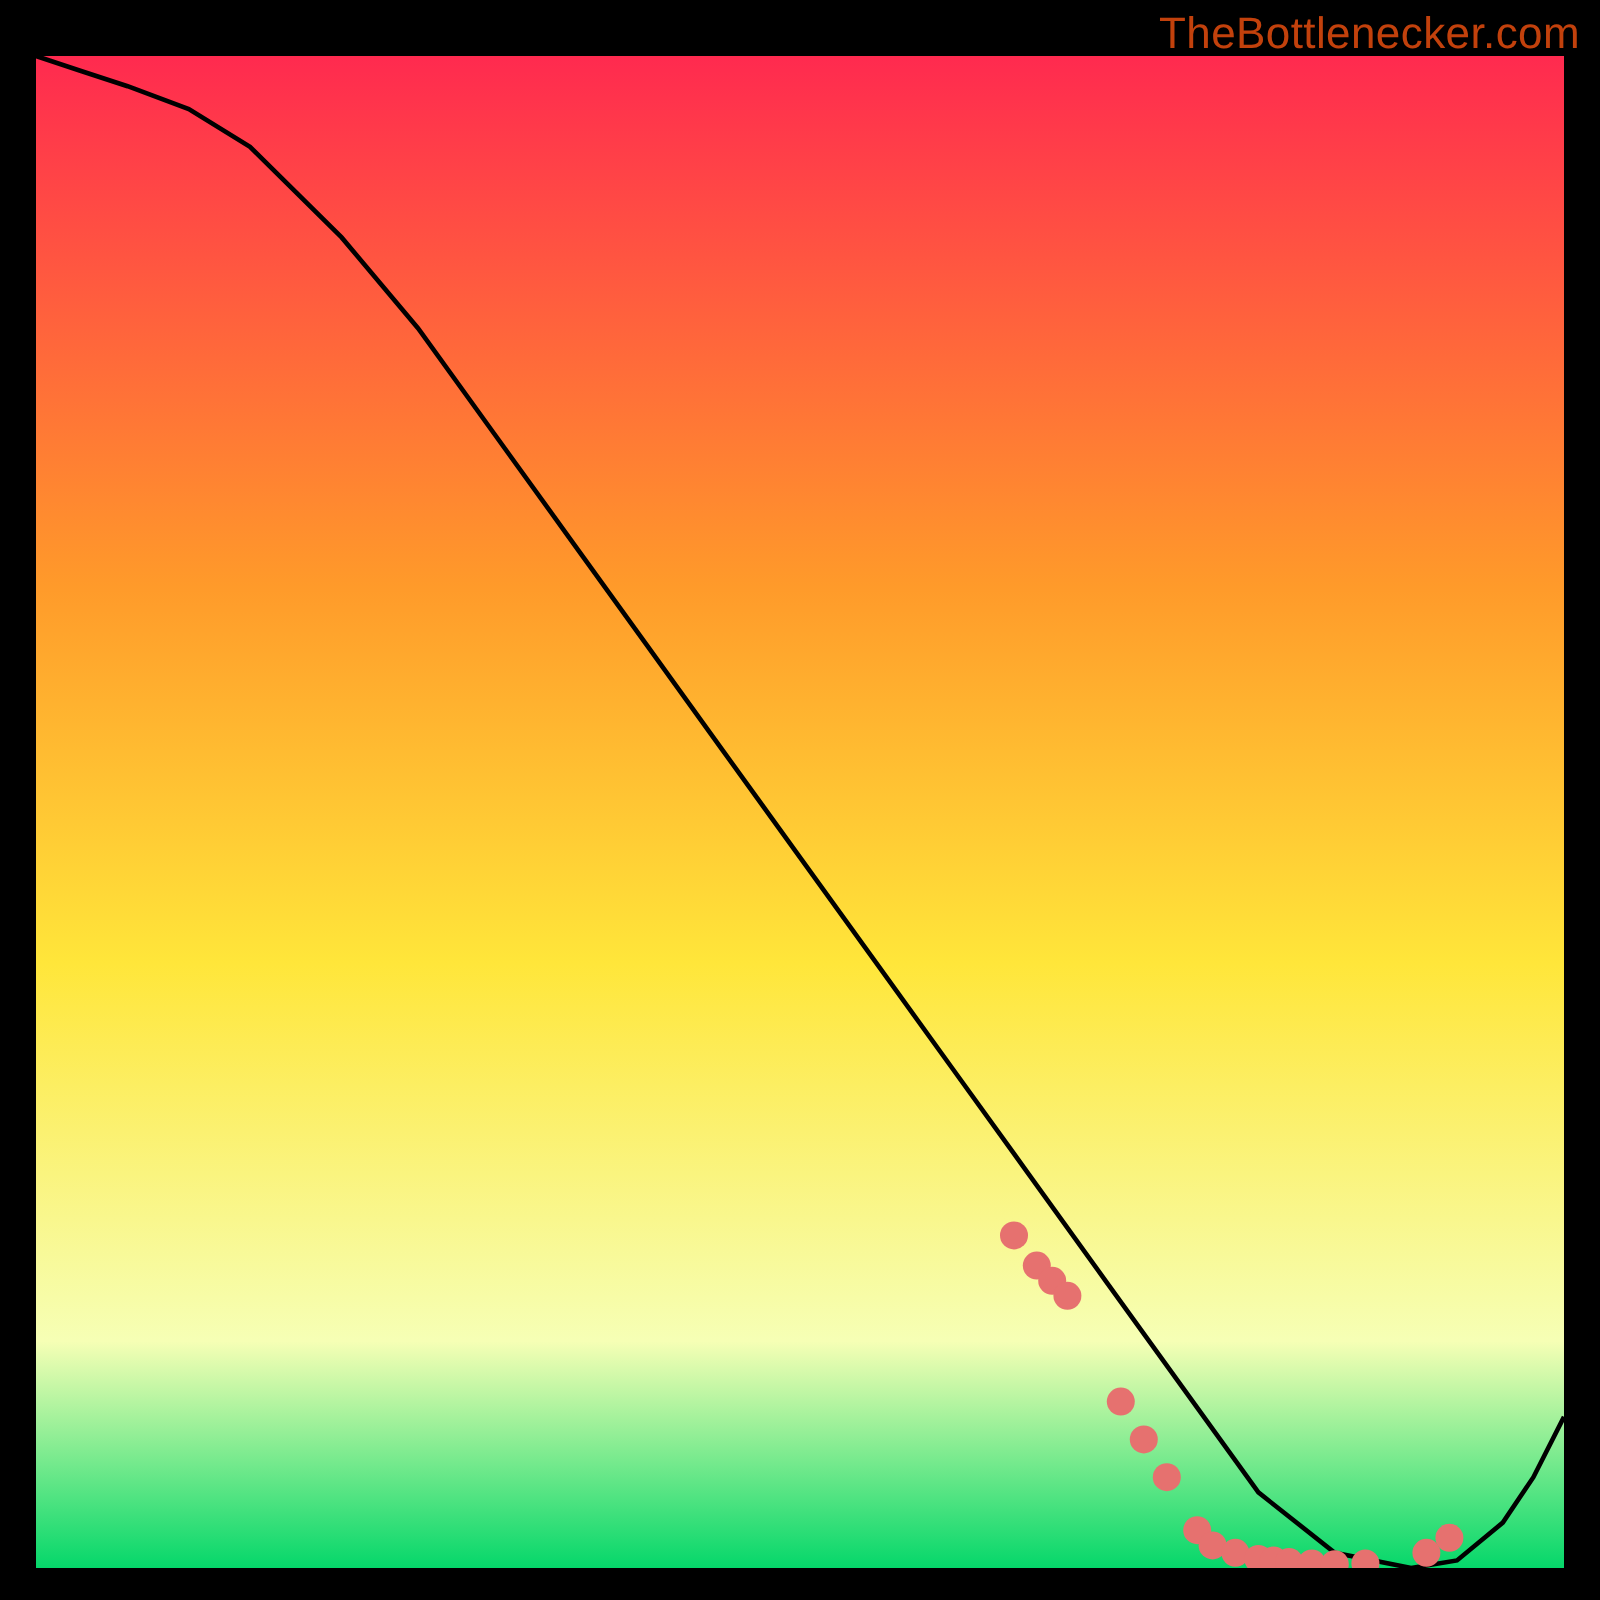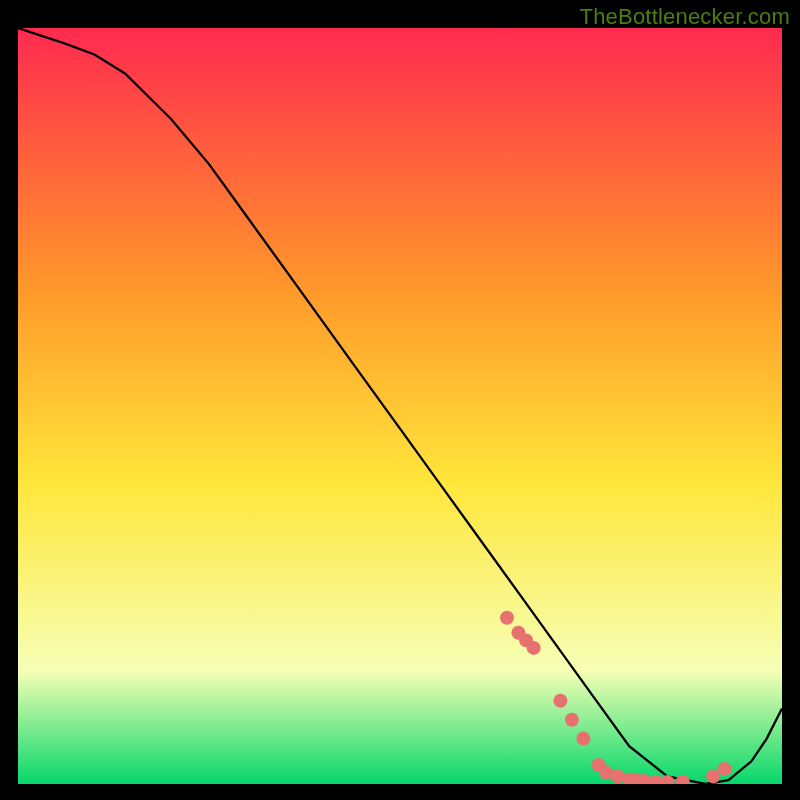--- a/index.html
+++ b/index.html
@@ -16,21 +16,21 @@
     height: 800px;
     position: relative;
     background: #000;
   }
   .watermark {
     position: absolute;
     top: 4px;
     right: 10px;
     font-size: 22px;
     font-weight: 500;
-    color: #4d7c0f;
+    color: #c2410c;
     letter-spacing: 0.2px;
     z-index: 3;
     text-align: center;
   }
   .plot-wrap {
     position: absolute;
     left: 18px;
     top: 28px;
     width: 764px;
     height: 756px;

